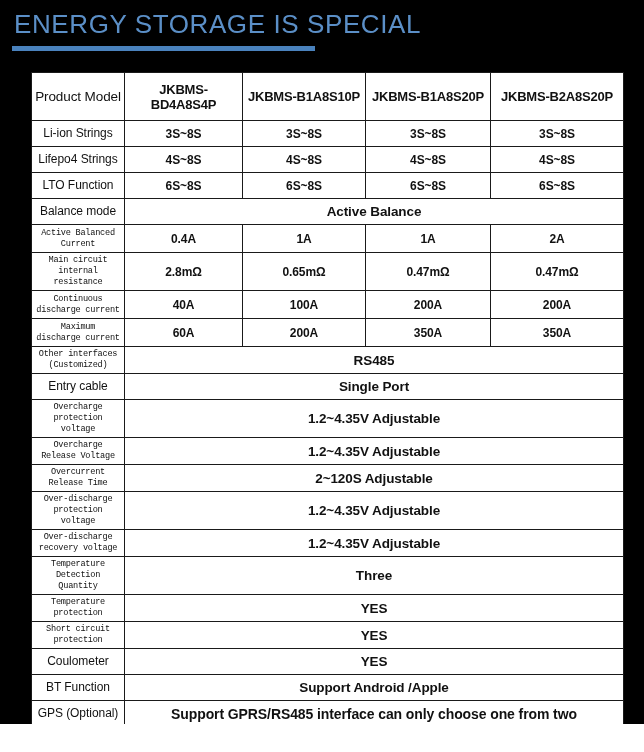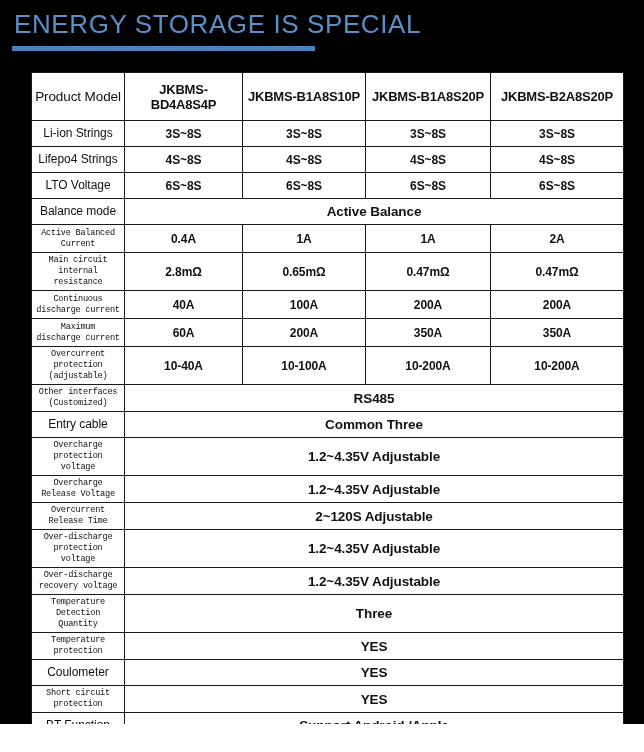--- a/index.html
+++ b/index.html
@@ -157,21 +157,21 @@
             <td class="val">3S~8S</td>
           </tr>
           <tr class="data-row">
             <td class="row-label">Lifepo4 Strings</td>
             <td class="val">4S~8S</td>
             <td class="val">4S~8S</td>
             <td class="val">4S~8S</td>
             <td class="val">4S~8S</td>
           </tr>
           <tr class="data-row">
-            <td class="row-label">LTO Voltage</td>
+            <td class="row-label">LTO Function</td>
             <td class="val">6S~8S</td>
             <td class="val">6S~8S</td>
             <td class="val">6S~8S</td>
             <td class="val">6S~8S</td>
           </tr>
           <tr class="data-row merged">
             <td class="row-label">Balance mode</td>
             <td colspan="4" class="val-merged">Active Balance</td>
           </tr>
           <tr class="data-row tall">
@@ -195,34 +195,27 @@
             <td class="val">200A</td>
             <td class="val">200A</td>
           </tr>
           <tr class="data-row tall">
             <td class="row-label lbl-sm">Maximum<br>discharge current</td>
             <td class="val">60A</td>
             <td class="val">200A</td>
             <td class="val">350A</td>
             <td class="val">350A</td>
           </tr>
-          <tr class="data-row tall">
-            <td class="row-label lbl-sm">Overcurrent protection<br>(adjustable)</td>
-            <td class="val">10-40A</td>
-            <td class="val">10-100A</td>
-            <td class="val">10-200A</td>
-            <td class="val">10-200A</td>
-          </tr>
           <tr class="data-row merged tall">
             <td class="row-label lbl-sm">Other interfaces<br>(Customized)</td>
             <td colspan="4" class="val-merged">RS485</td>
           </tr>
           <tr class="data-row merged">
             <td class="row-label">Entry cable</td>
-            <td colspan="4" class="val-merged">Common Three</td>
+            <td colspan="4" class="val-merged">Single Port</td>
           </tr>
           <tr class="data-row merged tall">
             <td class="row-label lbl-sm">Overcharge<br>protection voltage</td>
             <td colspan="4" class="val-merged">1.2~4.35V  Adjustable</td>
           </tr>
           <tr class="data-row merged tall">
             <td class="row-label lbl-sm">Overcharge<br>Release Voltage</td>
             <td colspan="4" class="val-merged">1.2~4.35V Adjustable</td>
           </tr>
           <tr class="data-row merged tall">
@@ -238,28 +231,28 @@
             <td colspan="4" class="val-merged">1.2~4.35V  Adjustable</td>
           </tr>
           <tr class="data-row merged tall">
             <td class="row-label lbl-sm">Temperature<br>Detection Quantity</td>
             <td colspan="4" class="val-merged">Three</td>
           </tr>
           <tr class="data-row merged tall">
             <td class="row-label lbl-sm">Temperature<br>protection</td>
             <td colspan="4" class="val-merged">YES</td>
           </tr>
+          <tr class="data-row merged tall">
+            <td class="row-label lbl-sm">Short circuit<br>protection</td>
+            <td colspan="4" class="val-merged">YES</td>
+          </tr>
           <tr class="data-row merged">
             <td class="row-label">Coulometer</td>
             <td colspan="4" class="val-merged">YES</td>
           </tr>
-          <tr class="data-row merged tall">
-            <td class="row-label lbl-sm">Short circuit<br>protection</td>
-            <td colspan="4" class="val-merged">YES</td>
-          </tr>
           <tr class="data-row merged">
             <td class="row-label">BT Function</td>
             <td colspan="4" class="val-merged">Support Android /Apple</td>
           </tr>
           <tr class="data-row merged">
             <td class="row-label">GPS (Optional)</td>
             <td colspan="4" class="val-merged big">Support GPRS/RS485 interface can only choose one from two</td>
           </tr>
         </tbody>
     </table>

